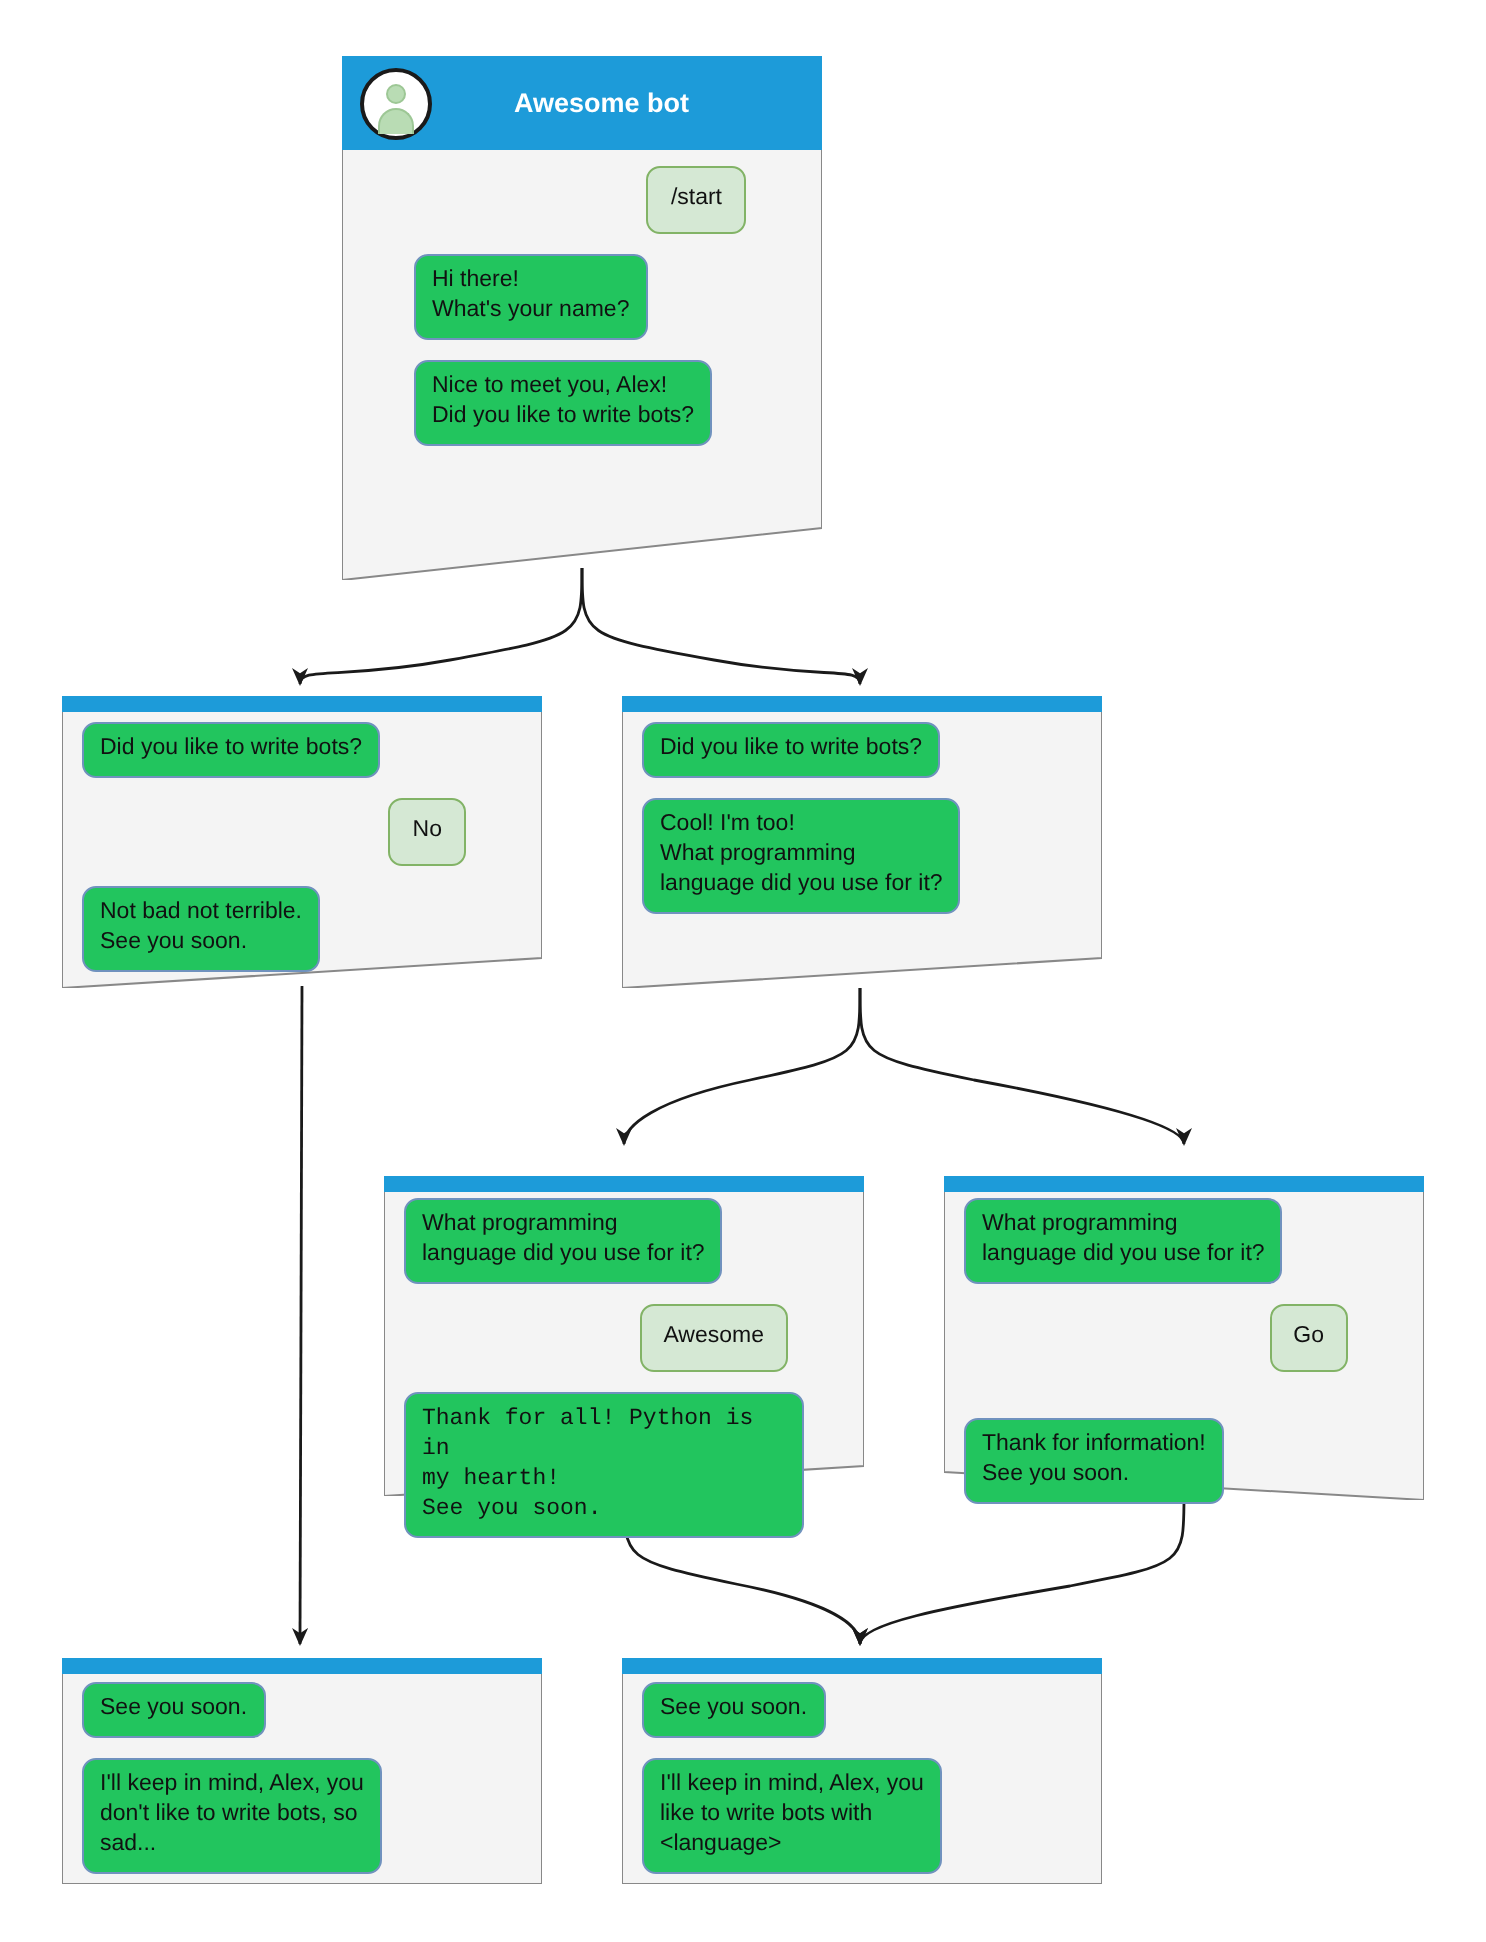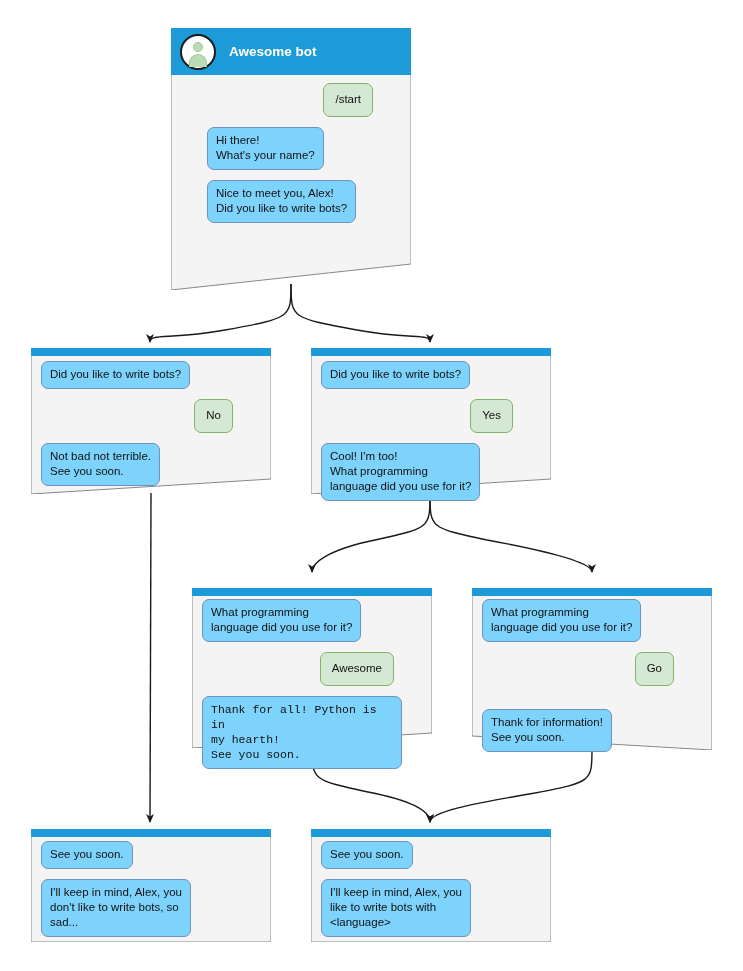--- a/index.html
+++ b/index.html
@@ -58,20 +58,21 @@
 
   .node-header {
     position: absolute;
     left: 0;
     top: 0;
     width: 100%;
     box-sizing: border-box;
     display: flex;
     align-items: center;
     background: #1d9bd9;
+    gap: 28px;
   }
   .node-header.bar-only {
     height: 8px;
   }
   .node-header.with-title {
     height: 47px;
     padding-left: 9px;
   }
   .avatar {
     width: 36px;
@@ -134,21 +135,21 @@
   .bubble {
     box-sizing: border-box;
     border-radius: 7px;
     font-size: 11.5px;
     line-height: 15px;
     padding: 5px 8px 6px 8px;
     white-space: pre-line;
     max-width: 200px;
   }
   .bubble.bot {
-    background: #7dd3fc;
+    background: #22c55e;
     border: 1px solid #7092be;
     color: #111111;
   }
   .bubble.user {
     background: #d5e8d4;
     border: 1px solid #82b366;
     color: #111111;
     padding: 8px 11px 9px 11px;
     min-width: 36px;
     text-align: left;
@@ -233,23 +234,20 @@
   <div class="chat-node" style="left:311px; top:348px; width:240px; height:146px;">
     <svg class="node-shape" viewBox="0 0 240 146" preserveAspectRatio="none" xmlns="http://www.w3.org/2000/svg">
       <polygon points="0,0 240,0 240,131 0,146" fill="#f4f4f4" stroke="#888888" stroke-width="1"></polygon>
     </svg>
     <div class="node-content">
       <div class="node-header bar-only"></div>
       <div class="messages" style="top:13px;">
         <div class="msg-row from-bot">
           <div class="bubble bot">Did you like to write bots?</div>
         </div>
-        <div class="msg-row from-user" style="margin-top:9px;">
-          <div class="bubble user">Yes</div>
-        </div>
         <div class="msg-row from-bot" style="margin-top:10px;">
           <div class="bubble bot">Cool! I'm too!
 What programming
 language did you use for it?</div>
         </div>
       </div>
     </div>
   </div>
 
   <div class="chat-node" style="left:192px; top:588px; width:240px; height:160px;">

